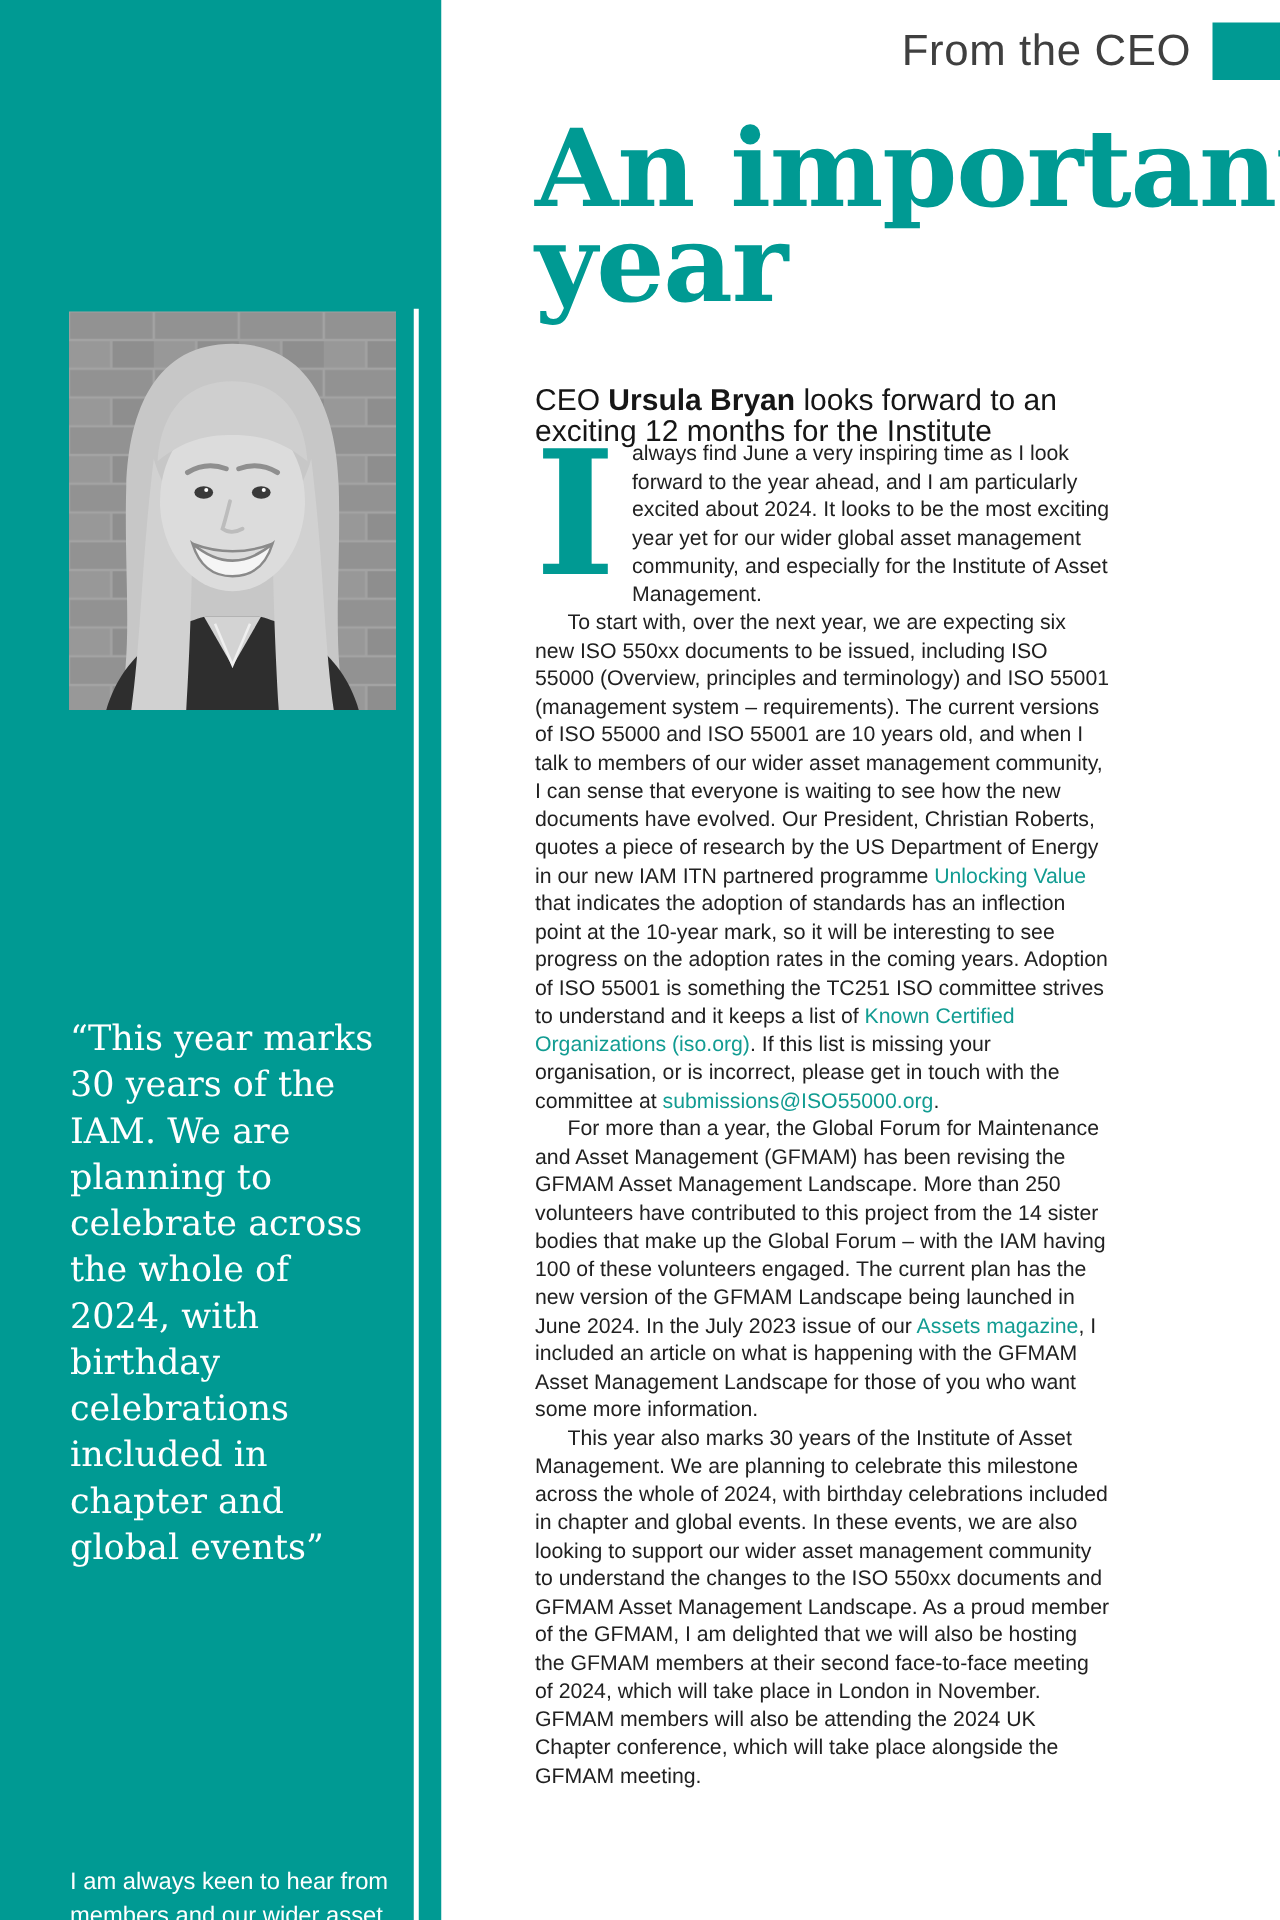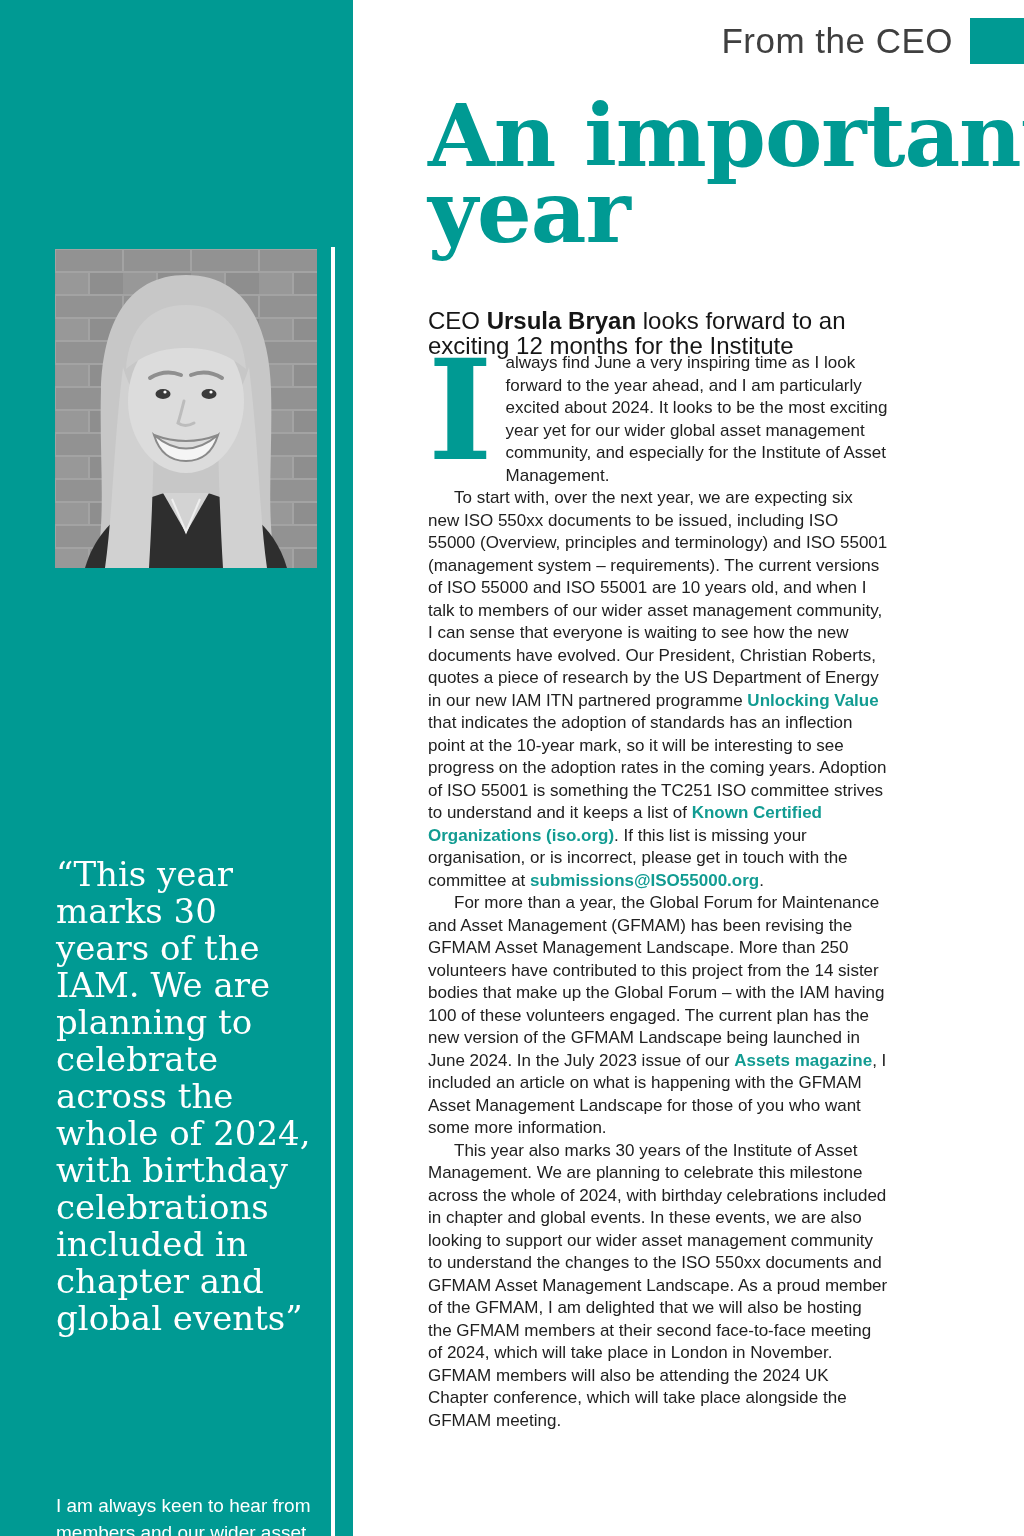--- a/index.html
+++ b/index.html
@@ -14,22 +14,22 @@
         font-family:"Liberation Sans",sans-serif;}
 
   
   .sidebar{position:absolute;left:0;top:0;width:353px;height:1536px;background:var(--teal);}
   .v-rule{position:absolute;left:331px;top:247px;width:4px;height:1289px;background:#fff;}
 
   .portrait{position:absolute;left:55px;top:249px;width:262px;height:319px;overflow:hidden;}
   .portrait svg{display:block;}
 
   .pull-quote{position:absolute;left:56px;top:812px;width:262px;
-              font-family:"DejaVu Serif",serif;font-size:34px;line-height:37px;
-              color:#fff;font-weight:400;margin-top:44px;}
+              font-family:"DejaVu Serif",serif;font-size:28px;line-height:37px;
+              color:#fff;font-weight:400;}
   .side-note{position:absolute;left:56px;top:1492px;width:272px;
              font-size:19px;line-height:27px;color:#fff;}
 
   
   .kicker{position:absolute;top:18px;right:0;display:flex;align-items:center;gap:17px;}
   .kicker-label{font-size:35px;font-weight:200;color:var(--kicker-gray);letter-spacing:.5px;}
   .kicker-square{width:54px;height:46px;background:var(--teal);}
 
   
   .headline{position:absolute;left:428px;top:98px;font-family:"DejaVu Serif",serif;
@@ -40,21 +40,21 @@
   .standfirst b{font-weight:700;}
 
   
   .article{position:absolute;left:428px;top:352px;width:460px;
            font-size:17px;line-height:22.5px;color:var(--body-text);}
   .para{margin:0;}
   .para.indent{text-indent:26px;}
   .dropcap{float:left;font-family:"DejaVu Serif",serif;font-weight:700;
            font-size:138px;line-height:108px;height:112px;color:var(--teal);
            margin:5px 13px 0 0;}
-  .body-link{color:var(--link-teal);font-weight:700;text-decoration:none;cursor:pointer;}
+  .body-link{color:var(--link-teal);font-weight:400;text-decoration:none;cursor:pointer;}
 </style>
 </head>
 <body>
 
 <div class="page">
 
   <div class="sidebar"></div>
   <div class="v-rule"></div>
 
   <div class="portrait">

